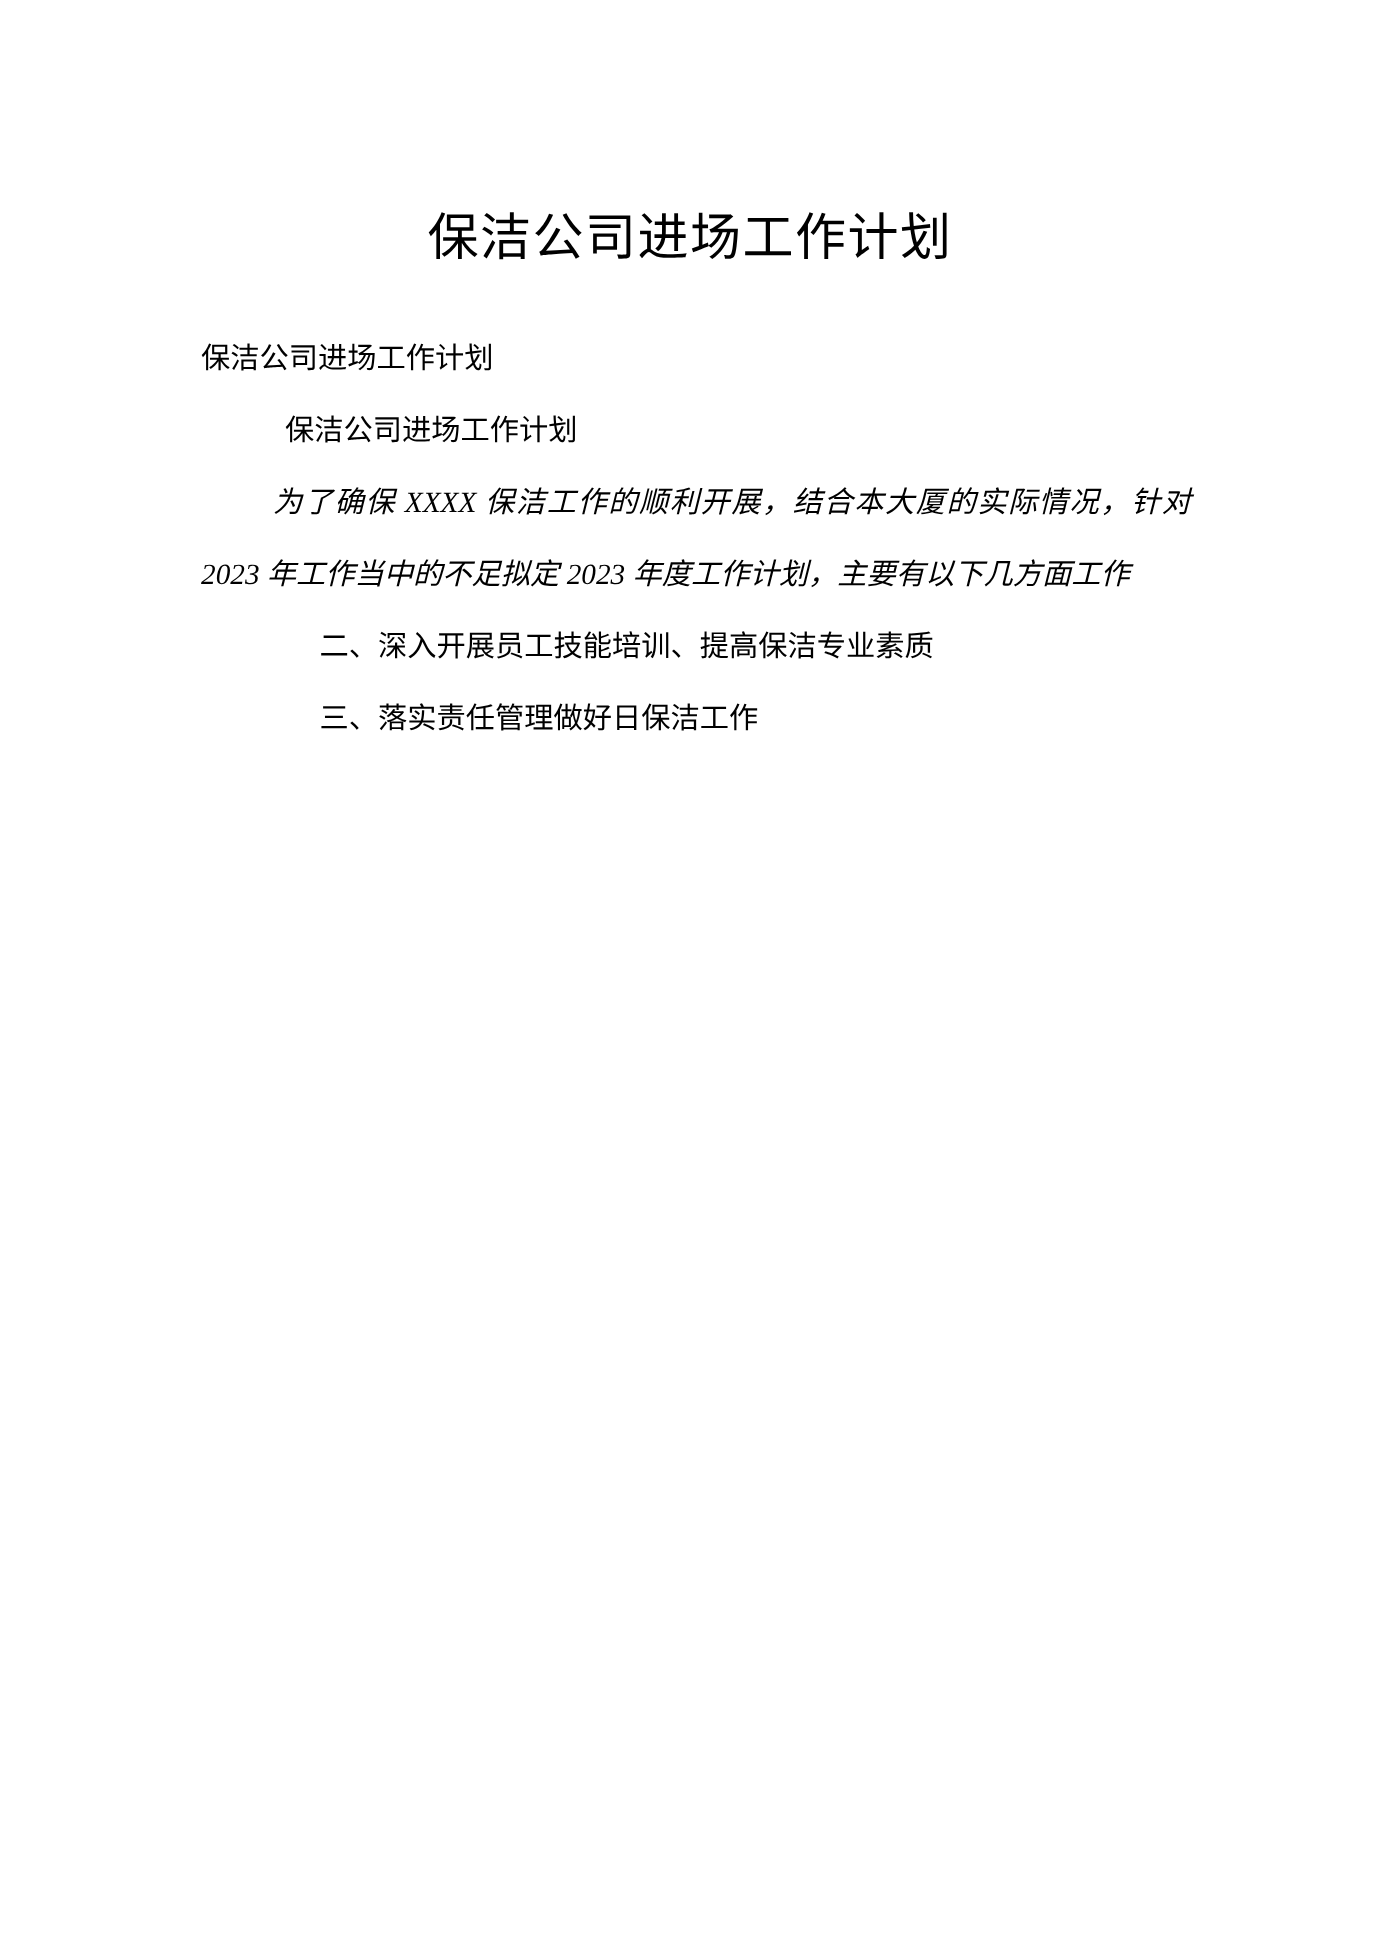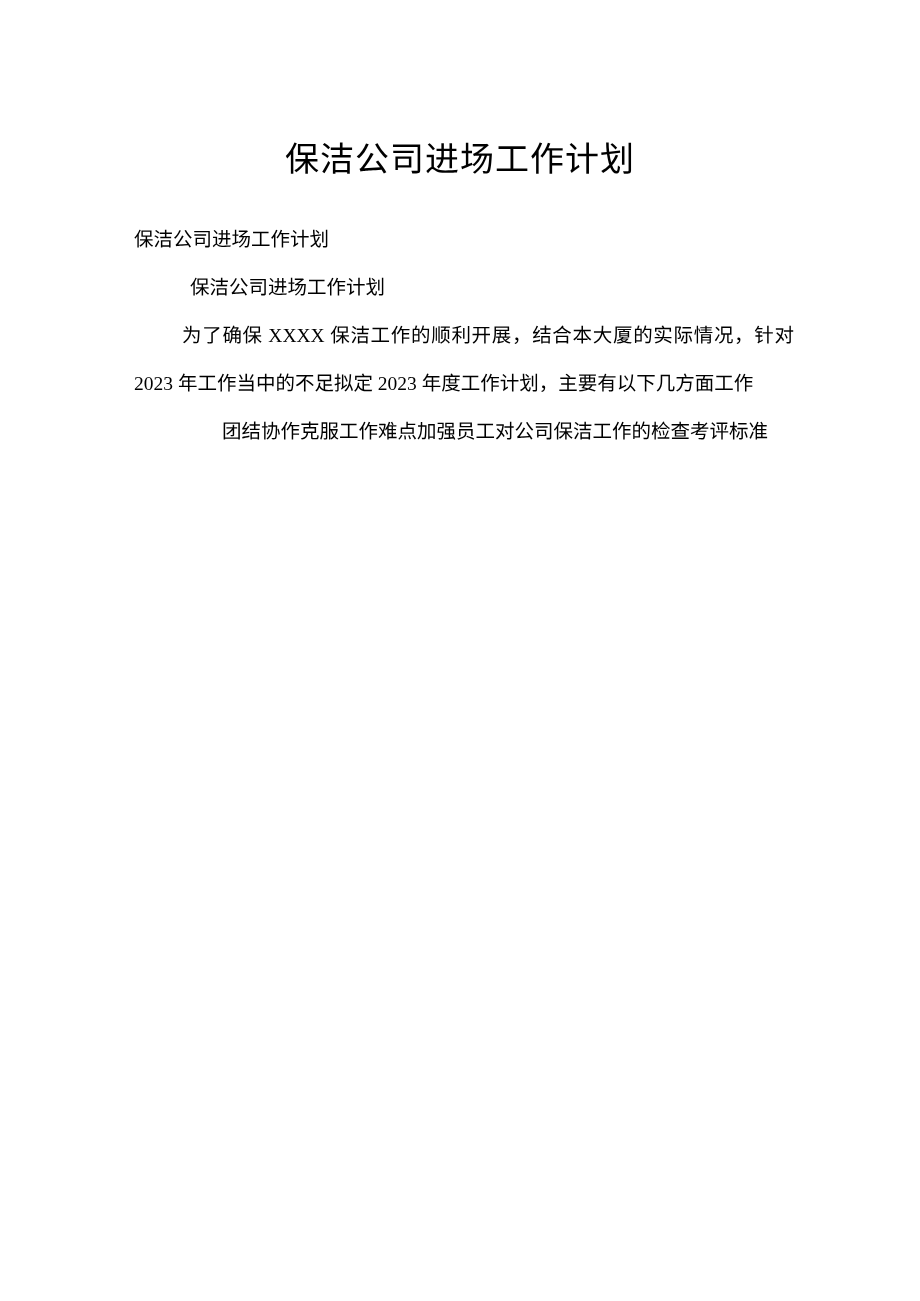--- a/index.html
+++ b/index.html
@@ -37,21 +37,21 @@
     line-height: 48px;
     text-align: justify;
     text-justify: inter-character;
   }
   .content p {
     margin: 0;
     padding: 0;
   }
   .indent-none { text-indent: 0; }
   .indent-sm   { text-indent: 56px; }  
-  .indent-md   { text-indent: 48px; }  
+  .indent-md   { text-indent: 48px; font-style: italic; }  
   .indent-head { text-indent: 79px; }  
   .indent-lg   { text-indent: 88px; }  
 </style>
 </head>
 <body>
 
 <div class="page">
 
   <div class="doc-title">
     <span>保洁公司进场工作计划</span>
@@ -60,19 +60,20 @@
   <div class="content">
 
     <p class="indent-none">保洁公司进场工作计划</p>
 
     <p class="indent-sm">保洁公司进场工作计划</p>
 
     <p class="indent-md">为了确保 XXXX 保洁工作的顺利开展，结合本大厦的实际情况，针对 2023 年工作当中的不足拟定 2023 年度工作计划，主要有以下几方面工作</p>
 
 
 
+    <p class="indent-head">二、深入开展员工技能培训、提高保洁专业素质</p>
 
 
+    <p class="indent-head">三、落实责任管理做好日保洁工作</p>
 
-    <p class="indent-lg">团结协作克服工作难点加强员工对公司保洁工作的检查考评标准</p>
 
   </div>
 </div>
 
 </body></html>

